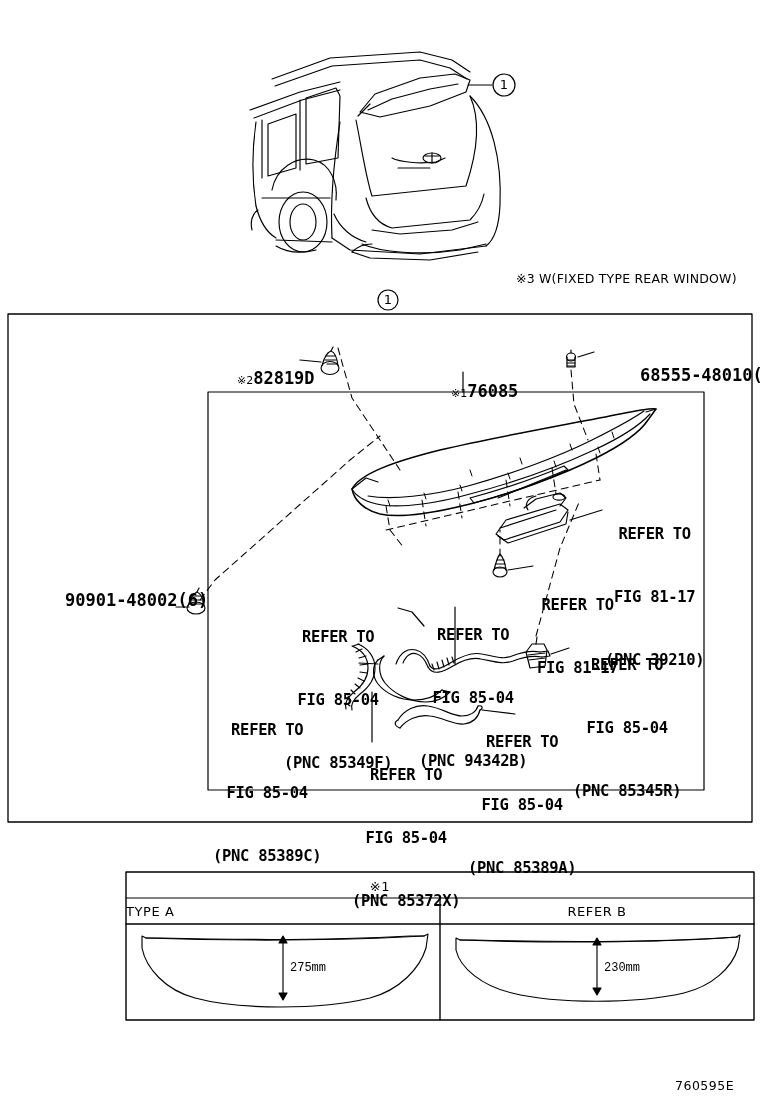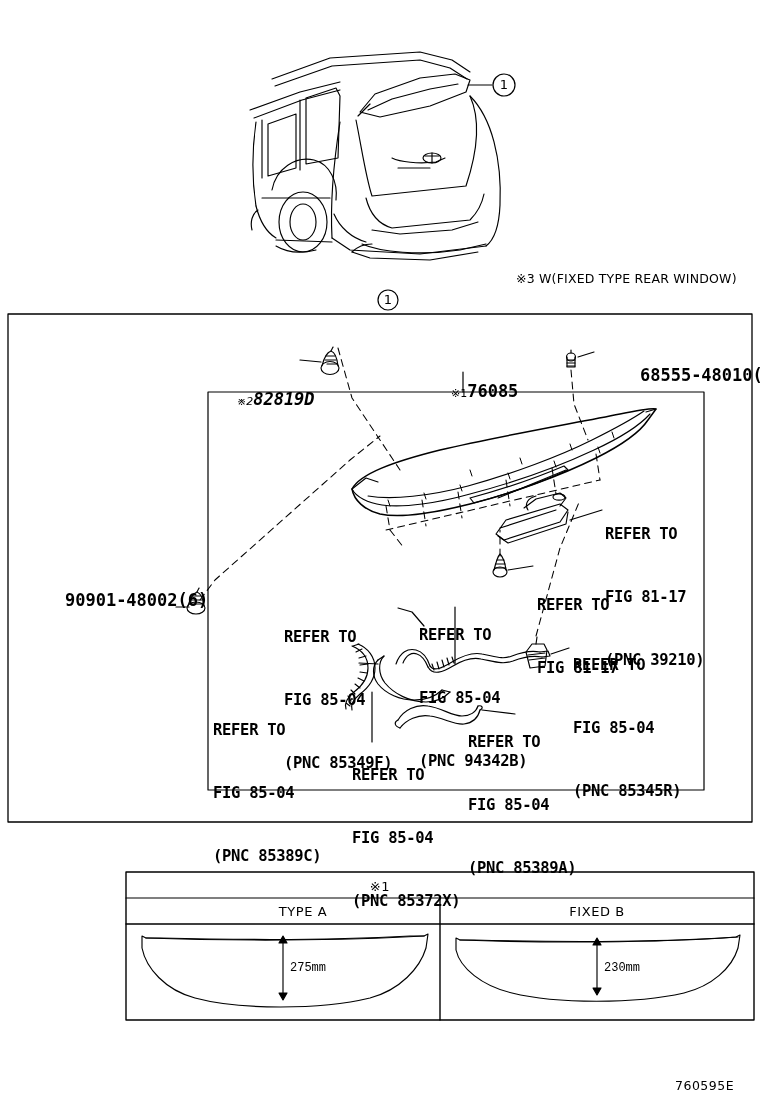--- a/index.html
+++ b/index.html
@@ -31,20 +31,21 @@
   }
   .lbl {
     position: absolute;
     font-family: "DejaVu Sans Mono", monospace;
     font-weight: bold;
     font-size: 15.5px;
     letter-spacing: -0.3px;
     line-height: 19px;
     white-space: pre;
     color: #000;
+    text-align: center;
   }
   .lbl.multi { line-height: 21px; }
   .pn {
     font-family: "DejaVu Sans Mono", monospace;
     font-weight: bold;
     font-size: 17px;
     letter-spacing: 0px;
     white-space: pre;
   }
   .ref-mark {
@@ -327,21 +328,21 @@
       </g>
 
     </g>
   </svg>
 
   <div class="note-top" style="left:516px; top:271px;">※3 W(FIXED TYPE REAR WINDOW)</div>
 
   <div class="callout-num" style="left:493px; top:74px;">1</div>
   <div class="callout-num" style="left:377px; top:289px;">1</div>
 
-  <div class="pn" style="position:absolute; left:196px; top:369px;font-style:italic;">
+  <div class="pn" style="position:absolute; left:196px; top:348px;">
     <span class="ref-mark">※2</span><span>82819D</span>
   </div>
 
   <div class="pn" style="position:absolute; left:410px; top:361px;">
     <span class="ref-mark">※1</span><span>76085</span>
   </div>
 
   <div class="pn" style="position:absolute; left:599px; top:345px;">
     <span>68555-48010(2)</span>
   </div>
@@ -392,23 +393,23 @@
   </div>
 
   <div class="lbl multi" style="left:352px; top:723px;">
     <div>REFER TO</div>
     <div>FIG 85-04</div>
     <div>(PNC 85372X)</div>
   </div>
 
   <div class="tbl-txt" style="left:0; top:879px; width:760px; text-align:center;">※1</div>
 
-  <div class="tbl-txt" style="left:126px; top:904px; width:354px; text-align:center;">TYPE A</div>
-
-  <div class="tbl-txt" style="left:440px; top:904px; width:314px; text-align:center;">FIXED B</div>
+  <div class="tbl-txt" style="left:126px; top:904px; width:354px; text-align:left;">TYPE A</div>
+
+  <div class="tbl-txt" style="left:440px; top:904px; width:314px; text-align:center;">REFER B</div>
 
   <div class="dim-txt" style="left:290px; top:961px;">275mm</div>
 
   <div class="dim-txt" style="left:604px; top:961px;">230mm</div>
 
   <div class="code" style="left:675px; top:1078px;">760595E</div>
 
 </div>
 
 </body></html>

